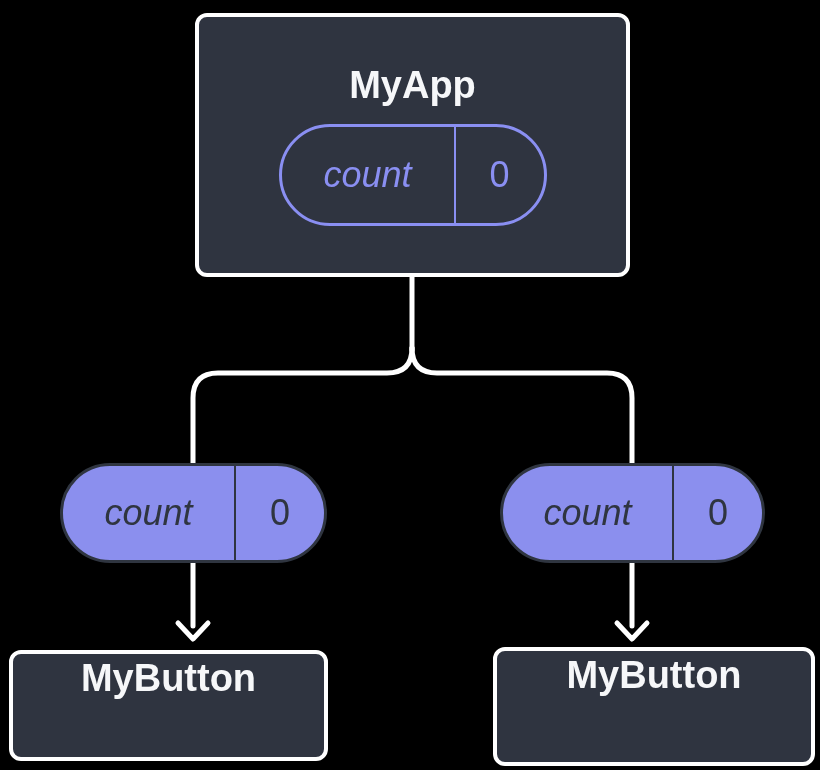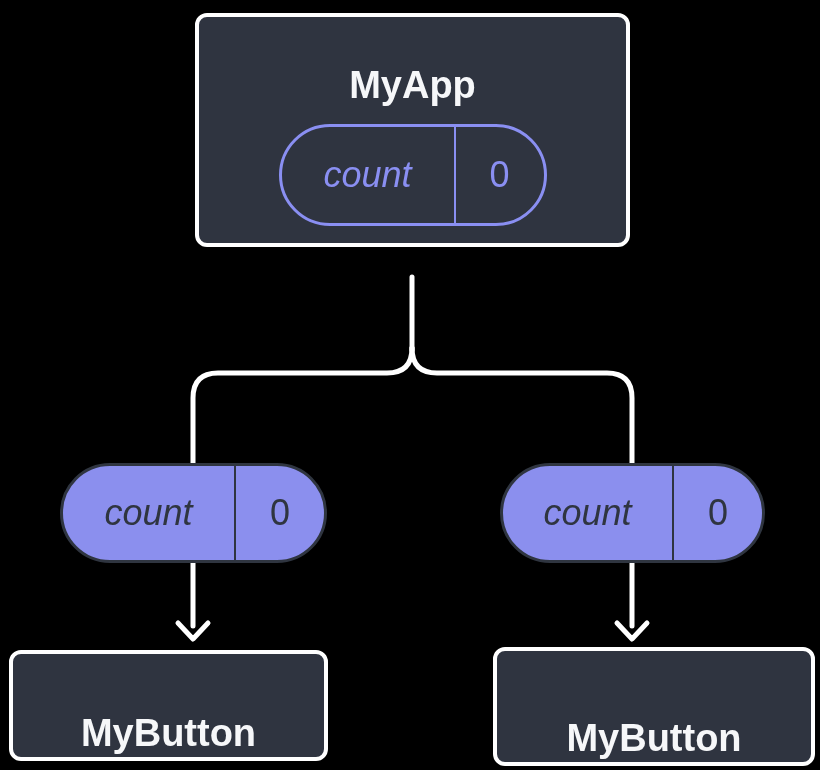--- a/index.html
+++ b/index.html
@@ -40,36 +40,36 @@
 
   .node {
     position: absolute;
     z-index: 2;
     background: var(--node-fill);
     border: 4px solid var(--node-border);
     border-radius: 12px;
   }
   .node-root {
     left: 195px; top: 13px;
-    width: 435px; height: 234px;
+    width: 435px; height: 264px;
     display: flex;
     flex-direction: column;
     align-items: center;
     padding-top: 44px;
   }
   .node-title {
     color: var(--light-text);
     font-size: 38px;
     font-weight: bold;
     line-height: 48px;
     text-align: center;
   }
   .node-leaf {
     display: flex;
-    align-items: flex-end;
+    align-items: flex-start;
     justify-content: center;
   }
   .node-leaf-1 { left: 9px;   top: 650px; width: 319px; height: 111px; }
   .node-leaf-2 { left: 493px; top: 647px; width: 322px; height: 119px; }
 
   .pill {
     display: flex;
     align-items: stretch;
     border-radius: 52px;
     overflow: hidden;

